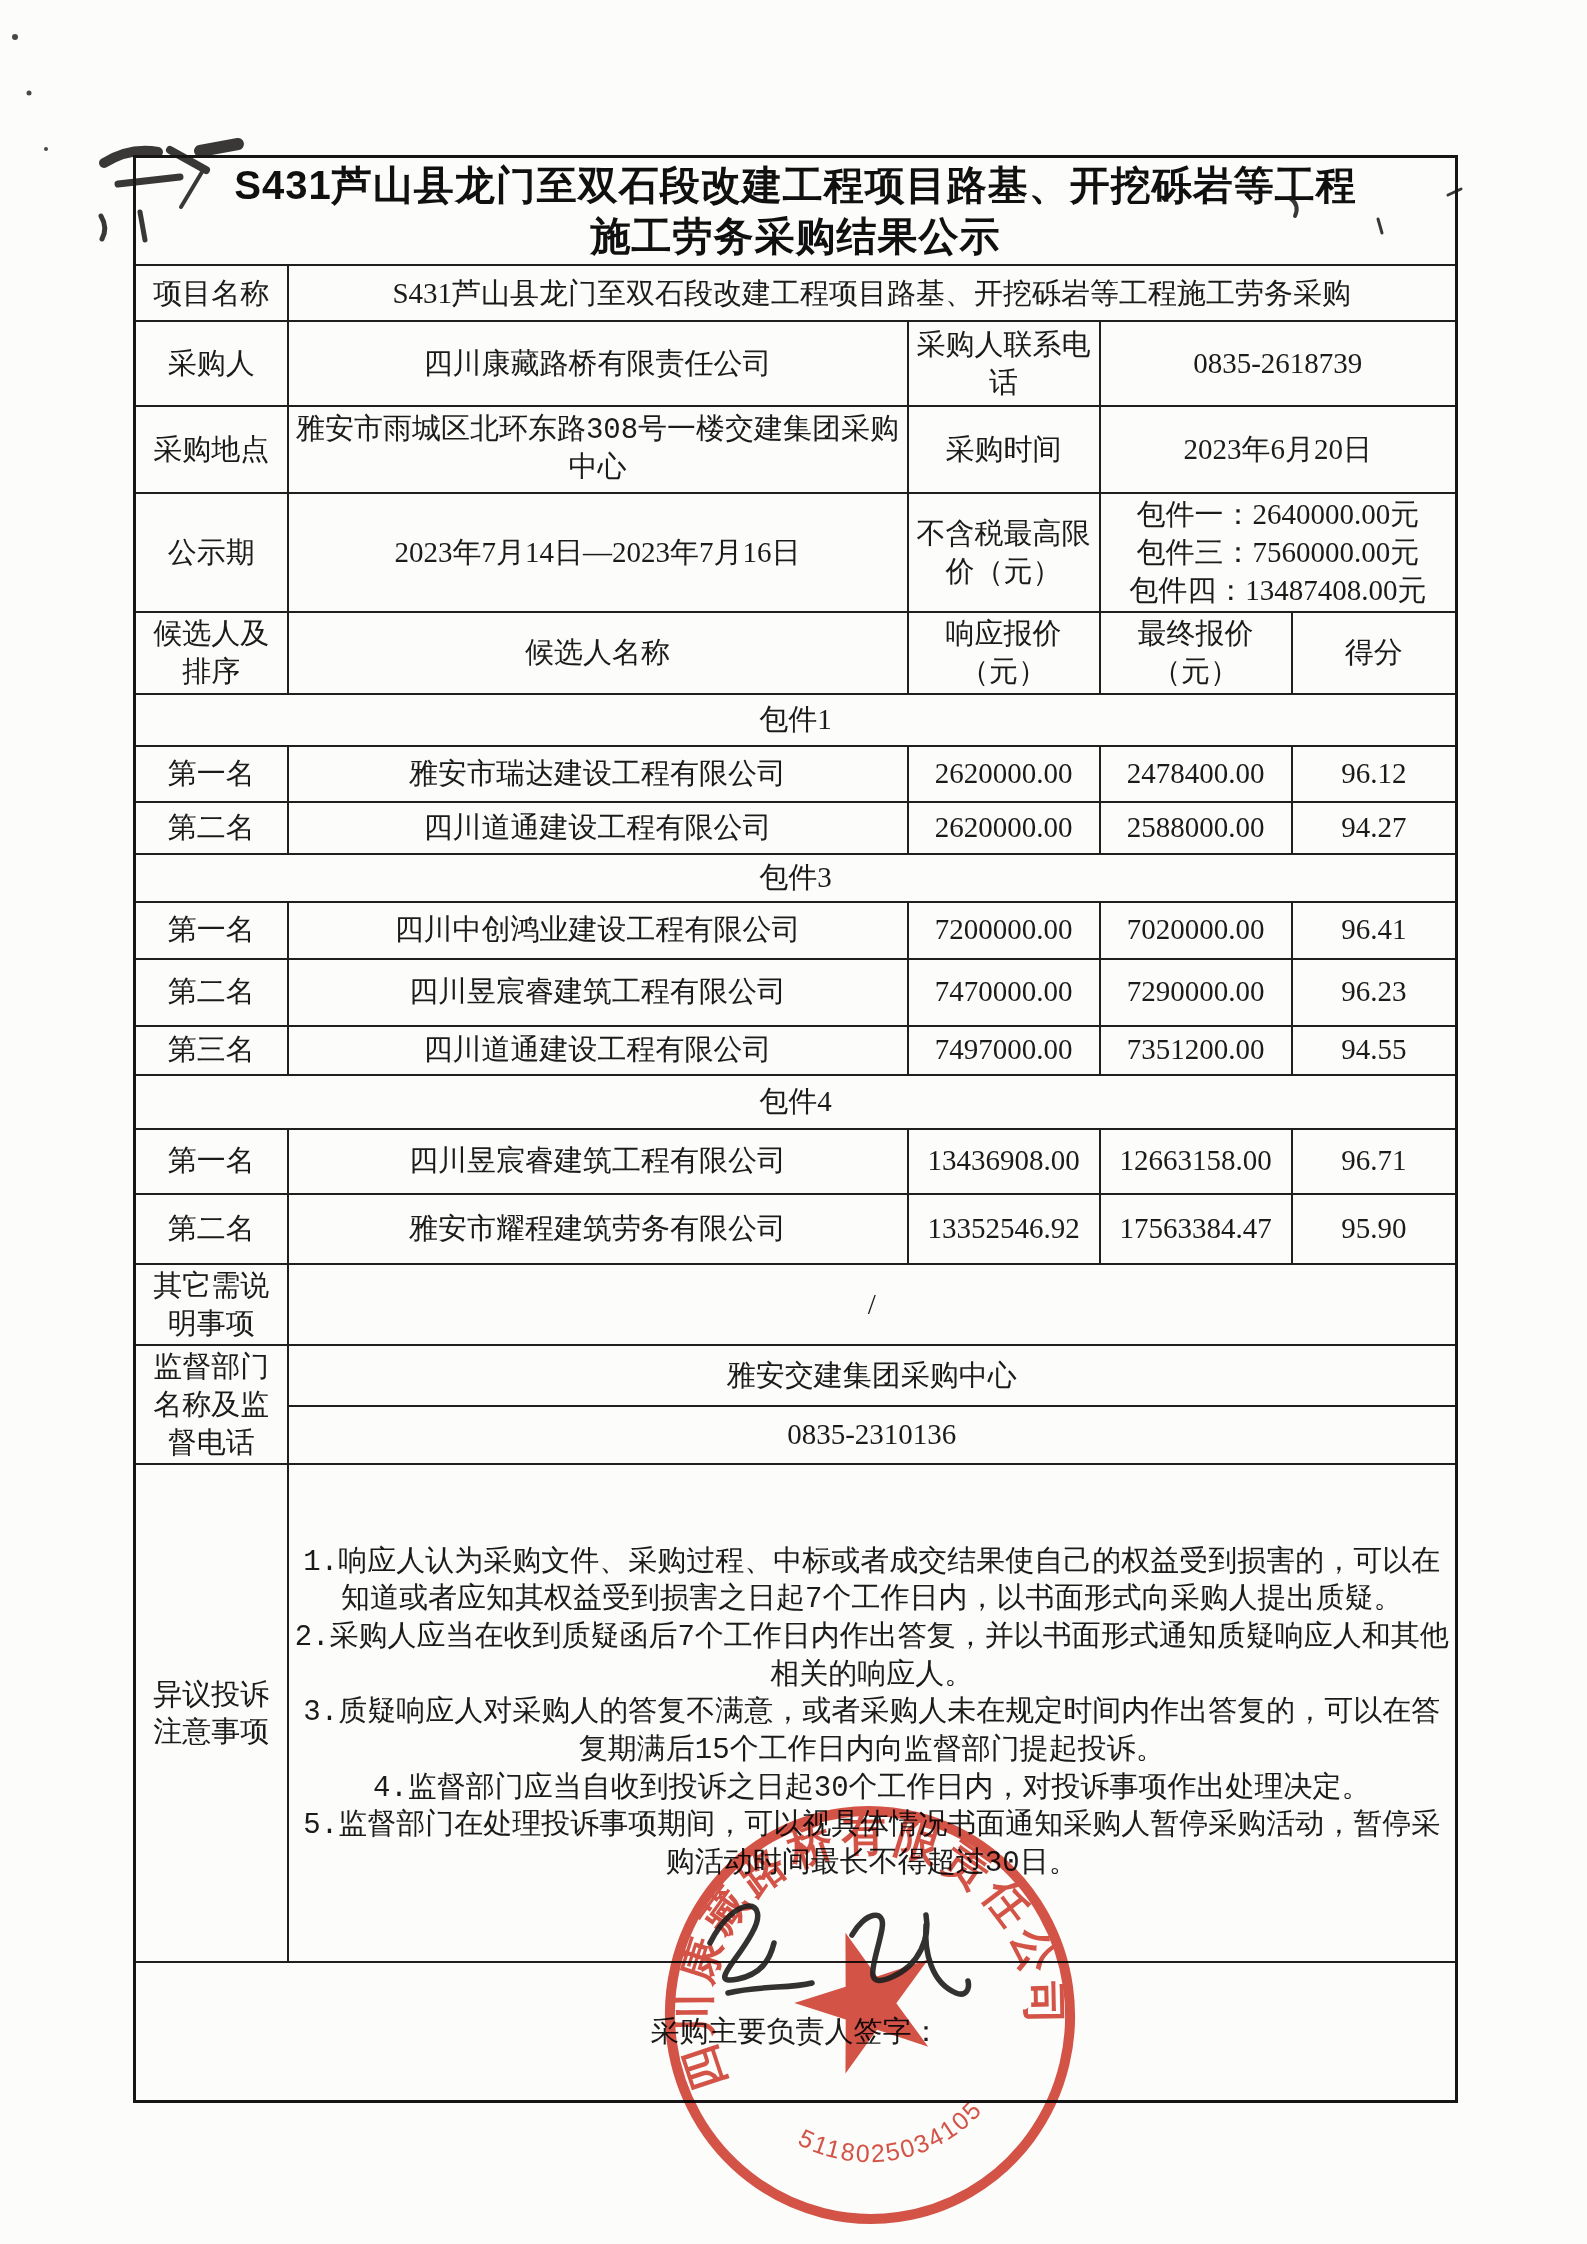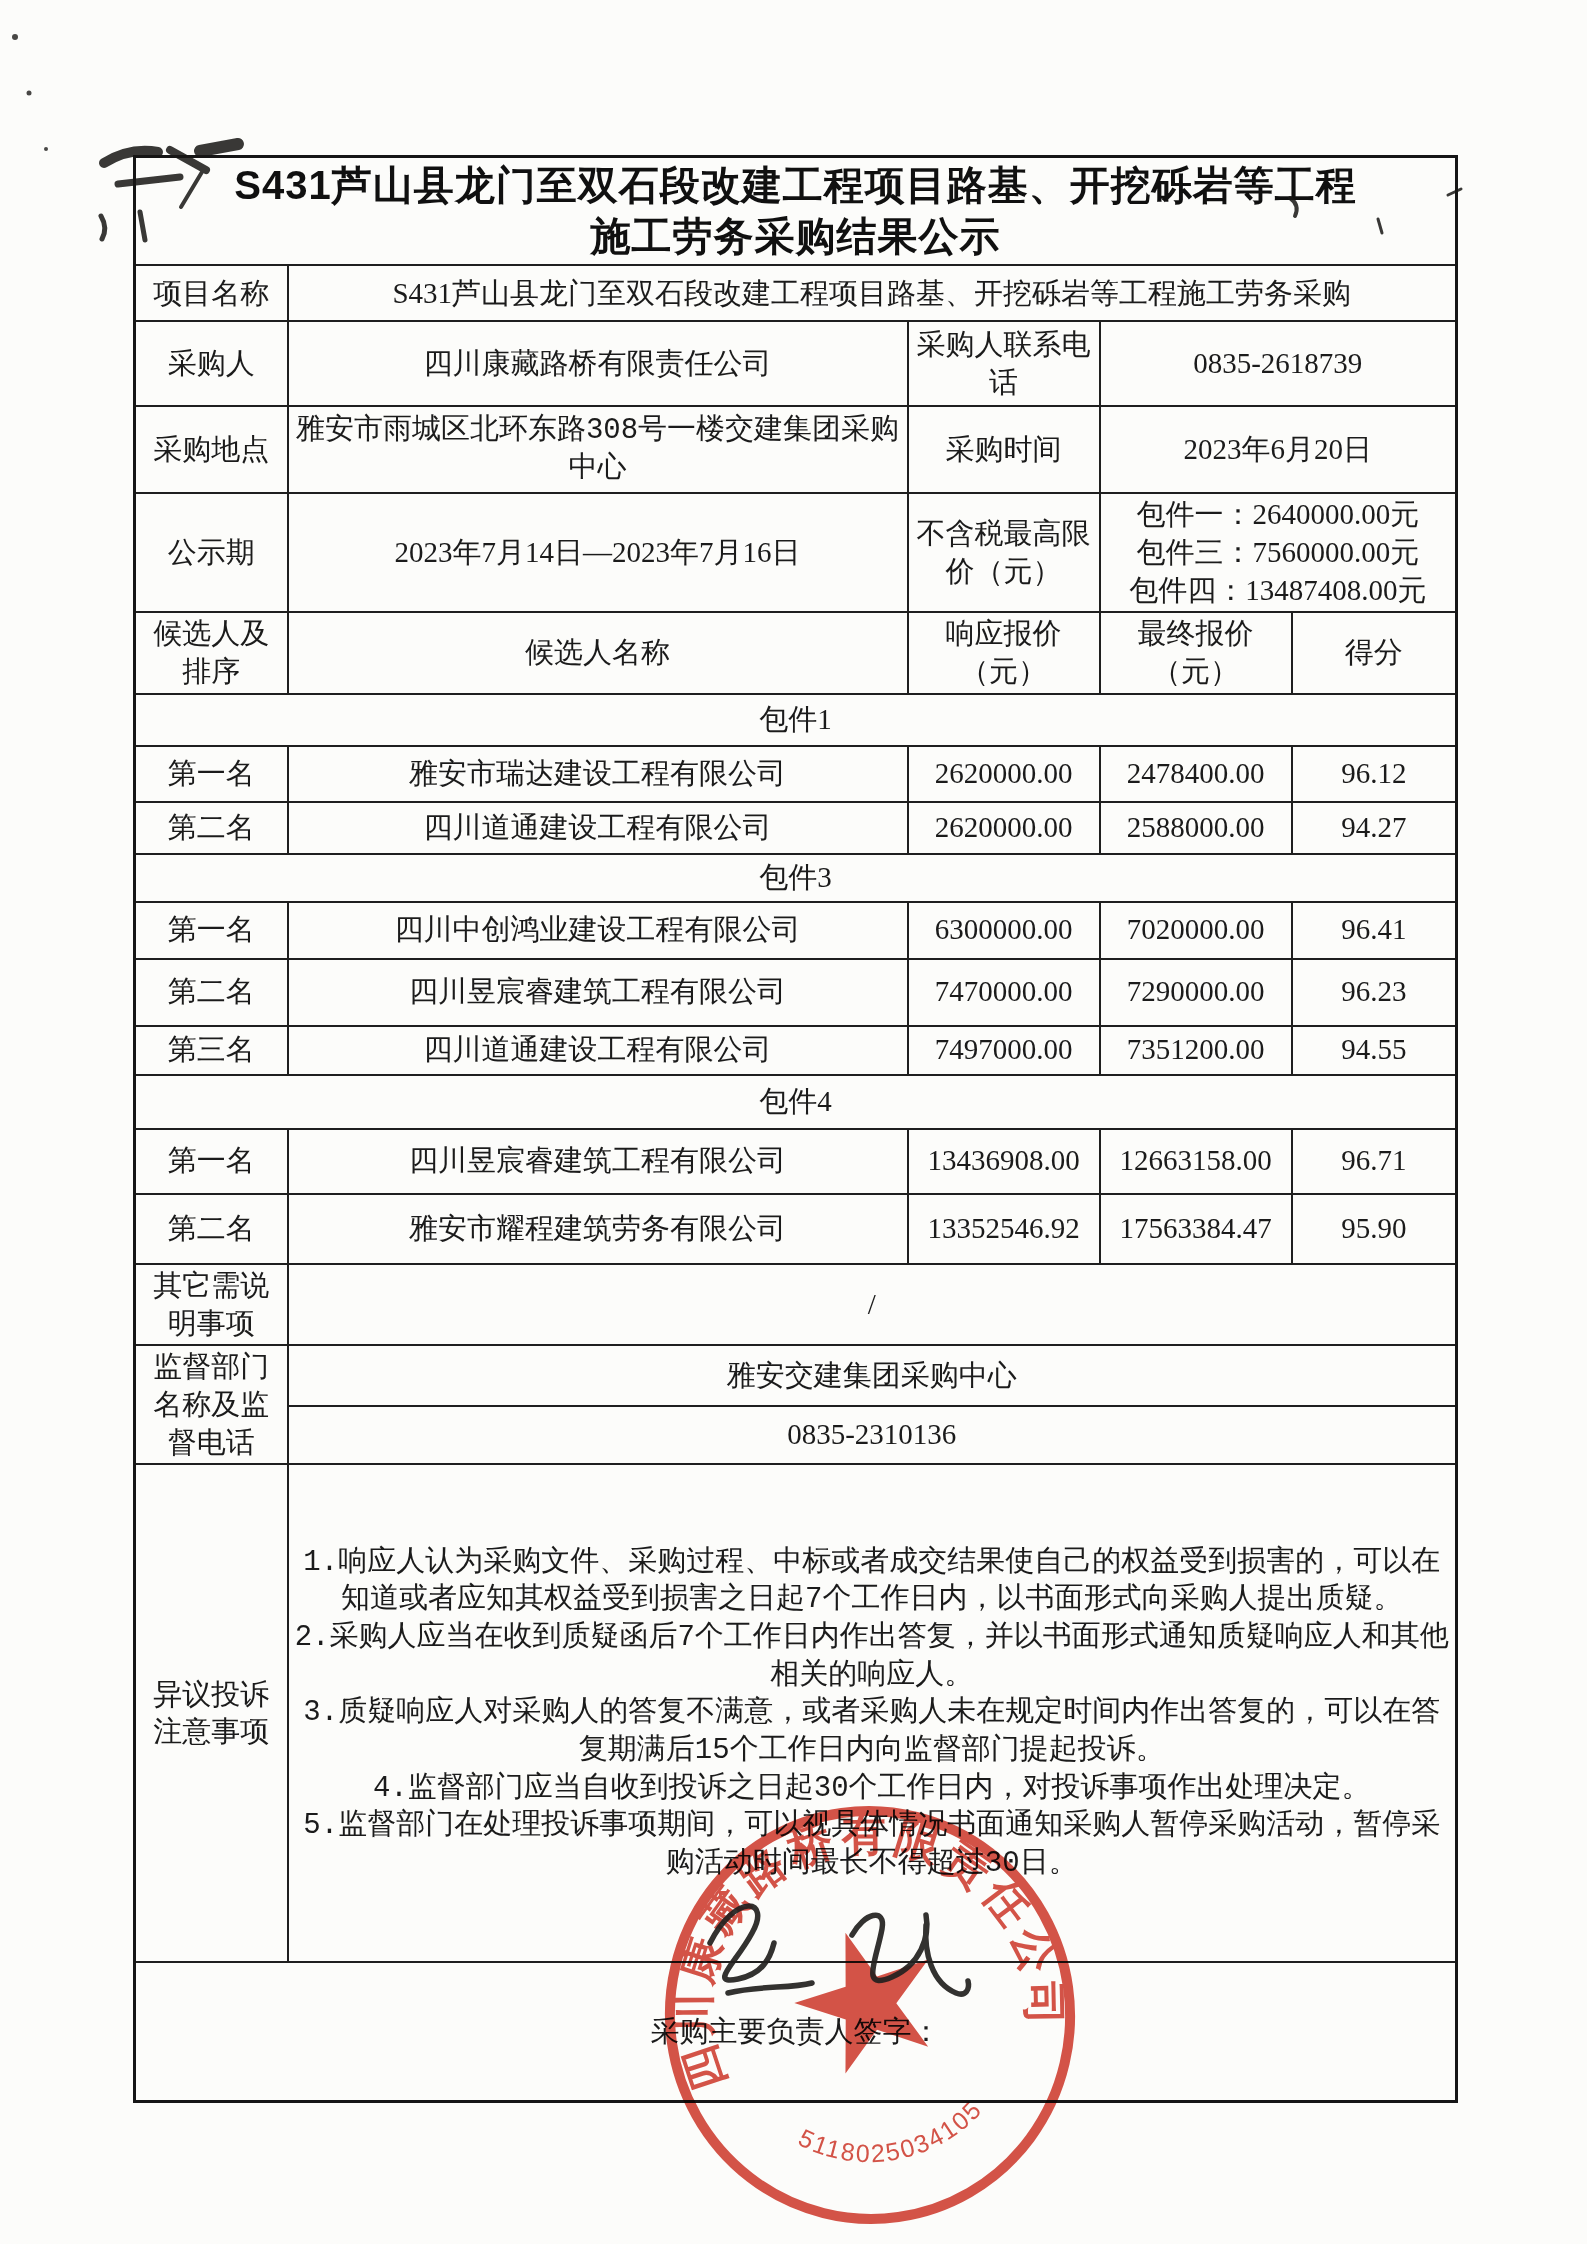--- a/index.html
+++ b/index.html
@@ -149,21 +149,21 @@
         <td>2588000.00</td>
         <td>94.27</td>
       </tr>
 
       <tr style="height:48px">
         <td colspan="5" class="pkg-bar">包件3</td>
       </tr>
       <tr style="height:57px">
         <td>第一名</td>
         <td>四川中创鸿业建设工程有限公司</td>
-        <td>6300000.00</td>
+        <td>7200000.00</td>
         <td>7020000.00</td>
         <td>96.41</td>
       </tr>
       <tr style="height:67px">
         <td>第二名</td>
         <td>四川昱宸睿建筑工程有限公司</td>
         <td>7470000.00</td>
         <td>7290000.00</td>
         <td>96.23</td>
       </tr>

